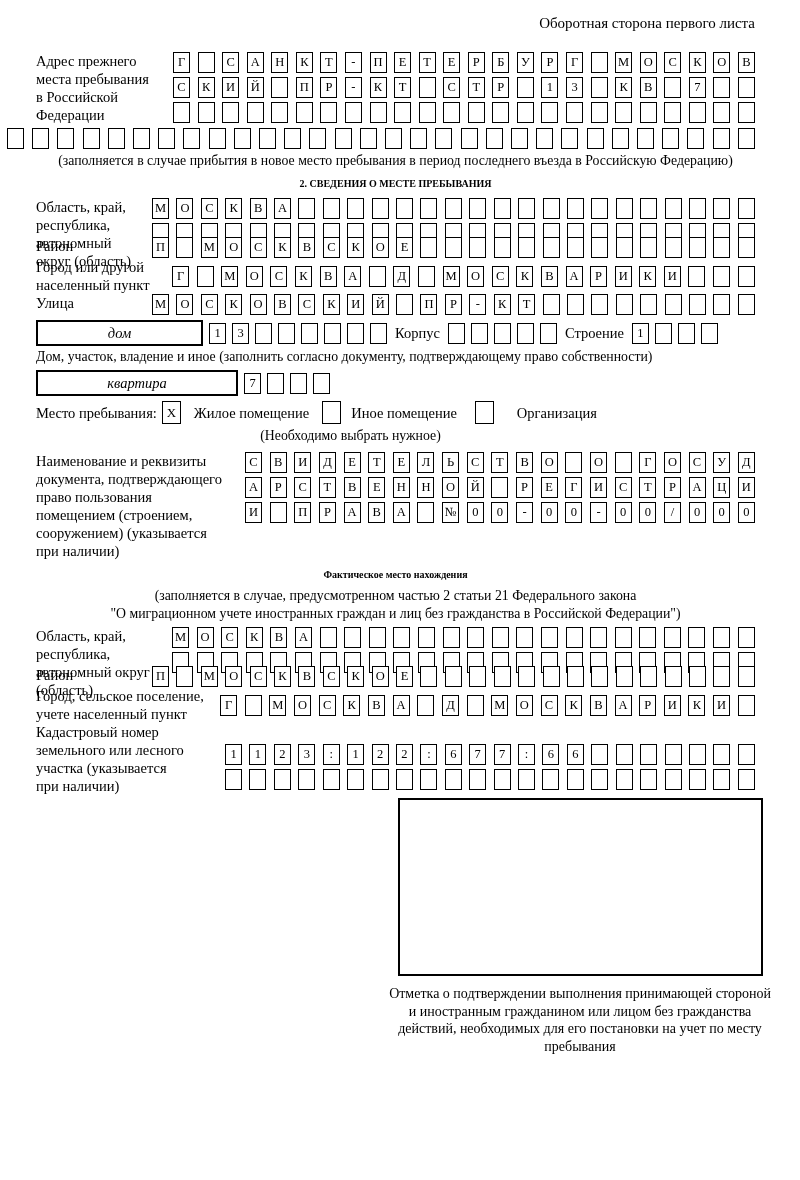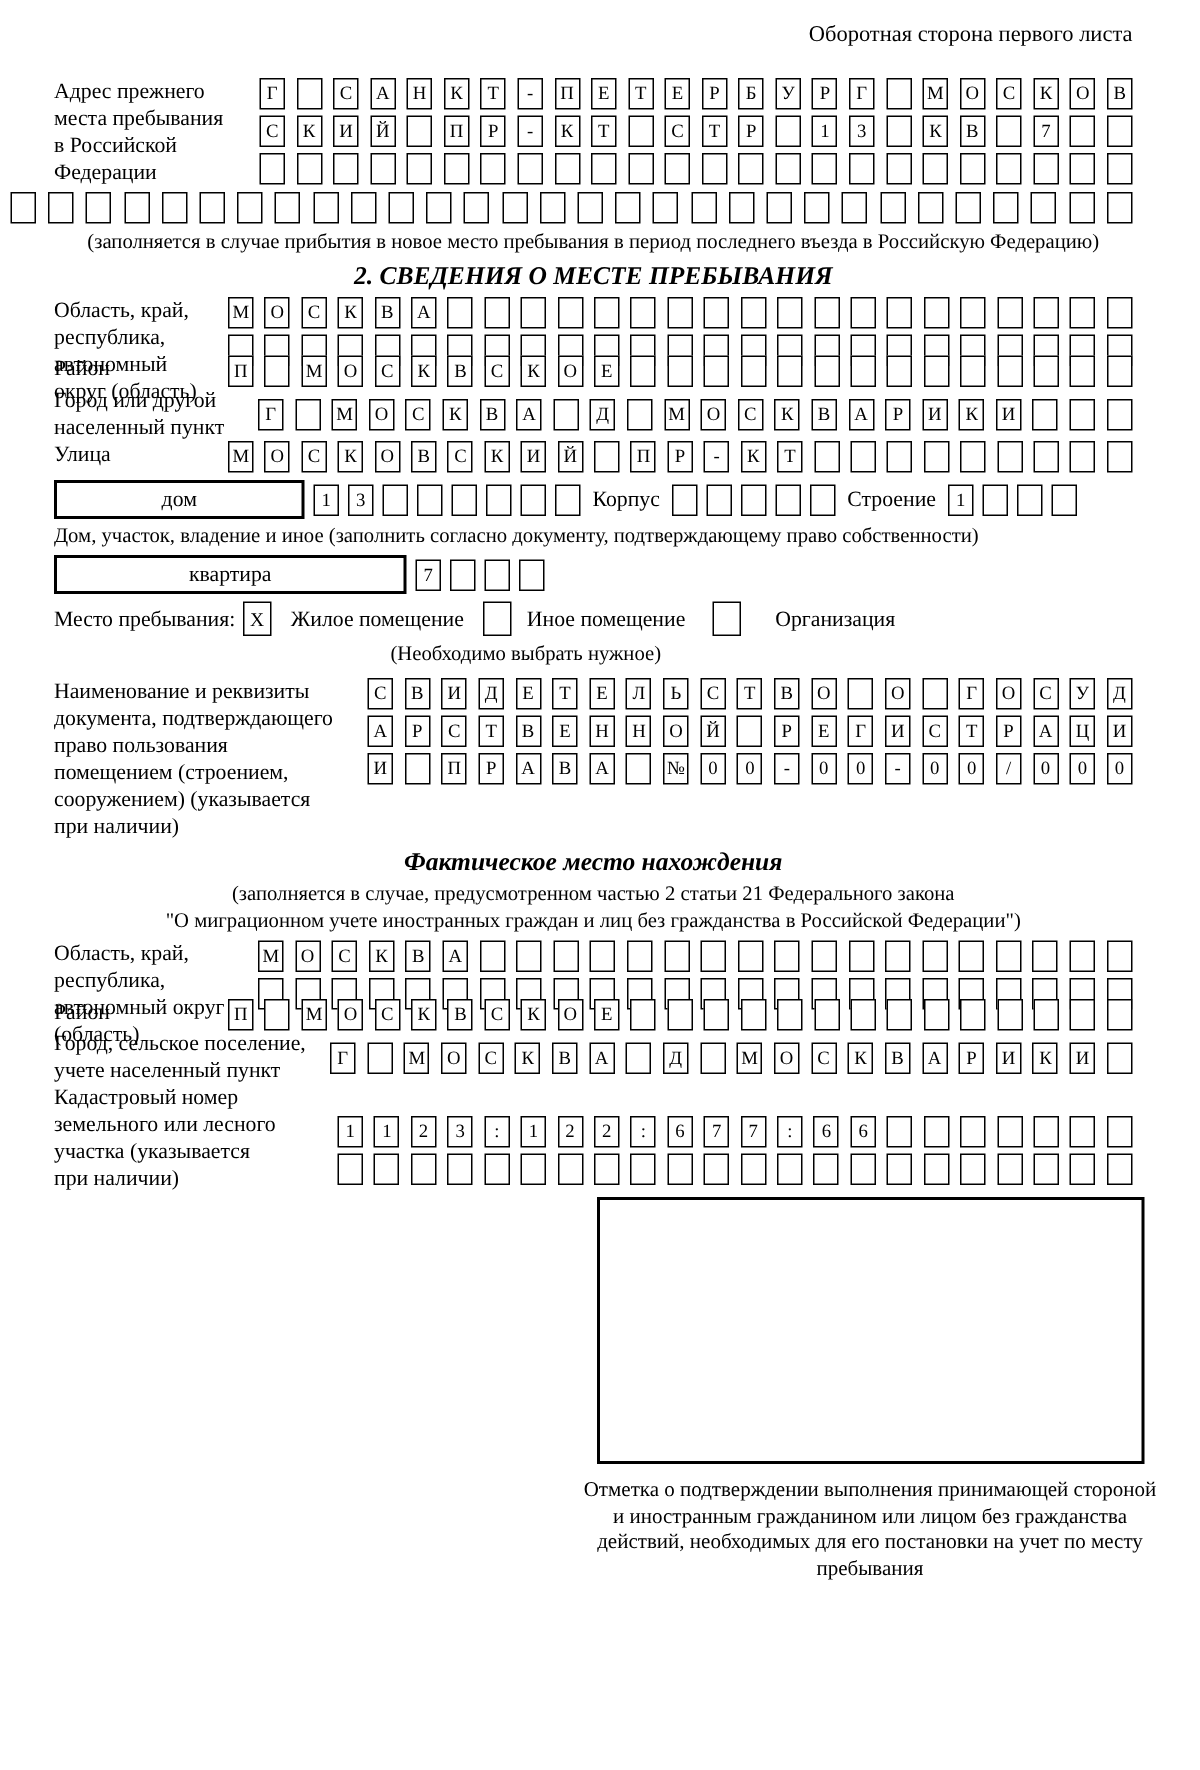--- a/index.html
+++ b/index.html
@@ -26,28 +26,28 @@
   }
   .s24{width:582px;}
   .s30{width:748px;margin-left:-29px;margin-top:4px;}
   .s25{width:603px;}
   .s24b{width:583px;}
   .s21{width:510px;}
   .s22c{width:535px;}
   .s22k{width:530px;}
   .note{font-size:13.8px;text-align:center;margin-top:3px;}
   .note-left{font-size:13.8px;margin-top:2px;}
-  .title{font-weight:bold;text-align:center;font-size:17px;margin-top:5px;font-style:italic;}
+  .title{font-weight:bold;text-align:center;font-size:10px;margin-top:5px;}
   .mt3{margin-top:0;} .mt4{margin-top:4px;} .mt5{margin-top:5px;} .mt6{margin-top:6px;}
   .widebox{
     box-sizing:border-box;border:2px solid #000;height:26px;flex:none;
-    display:flex;align-items:center;justify-content:center;background:#fff;
+    display:flex;align-items:center;justify-content:center;background:#fff;font-style:italic;
   }
   .wb-dom{width:167px;}
-  .wb-kv{width:235px;}
+  .wb-kv{width:202px;}
   .inline-lbl{white-space:nowrap;padding:0 2px;}
   .house-row{display:flex;align-items:center;gap:6px;}
   .stay-row{display:flex;align-items:center;margin-top:5px;}
   .stay-row .cell{width:19px;height:23px;font-size:13px;}
   .ml5{margin-left:5px;} .ml10{margin-left:10px;} .ml13{margin-left:13px;} .ml18{margin-left:18px;} .ml23{margin-left:23px;}
   .doc-row{margin-top:7px;}
   .kad-strips{margin-top:21px;}
   .stamp-box{
     box-sizing:border-box;border:2px solid #000;background:#fff;
     width:365px;height:178px;margin-left:362px;margin-top:3px;

